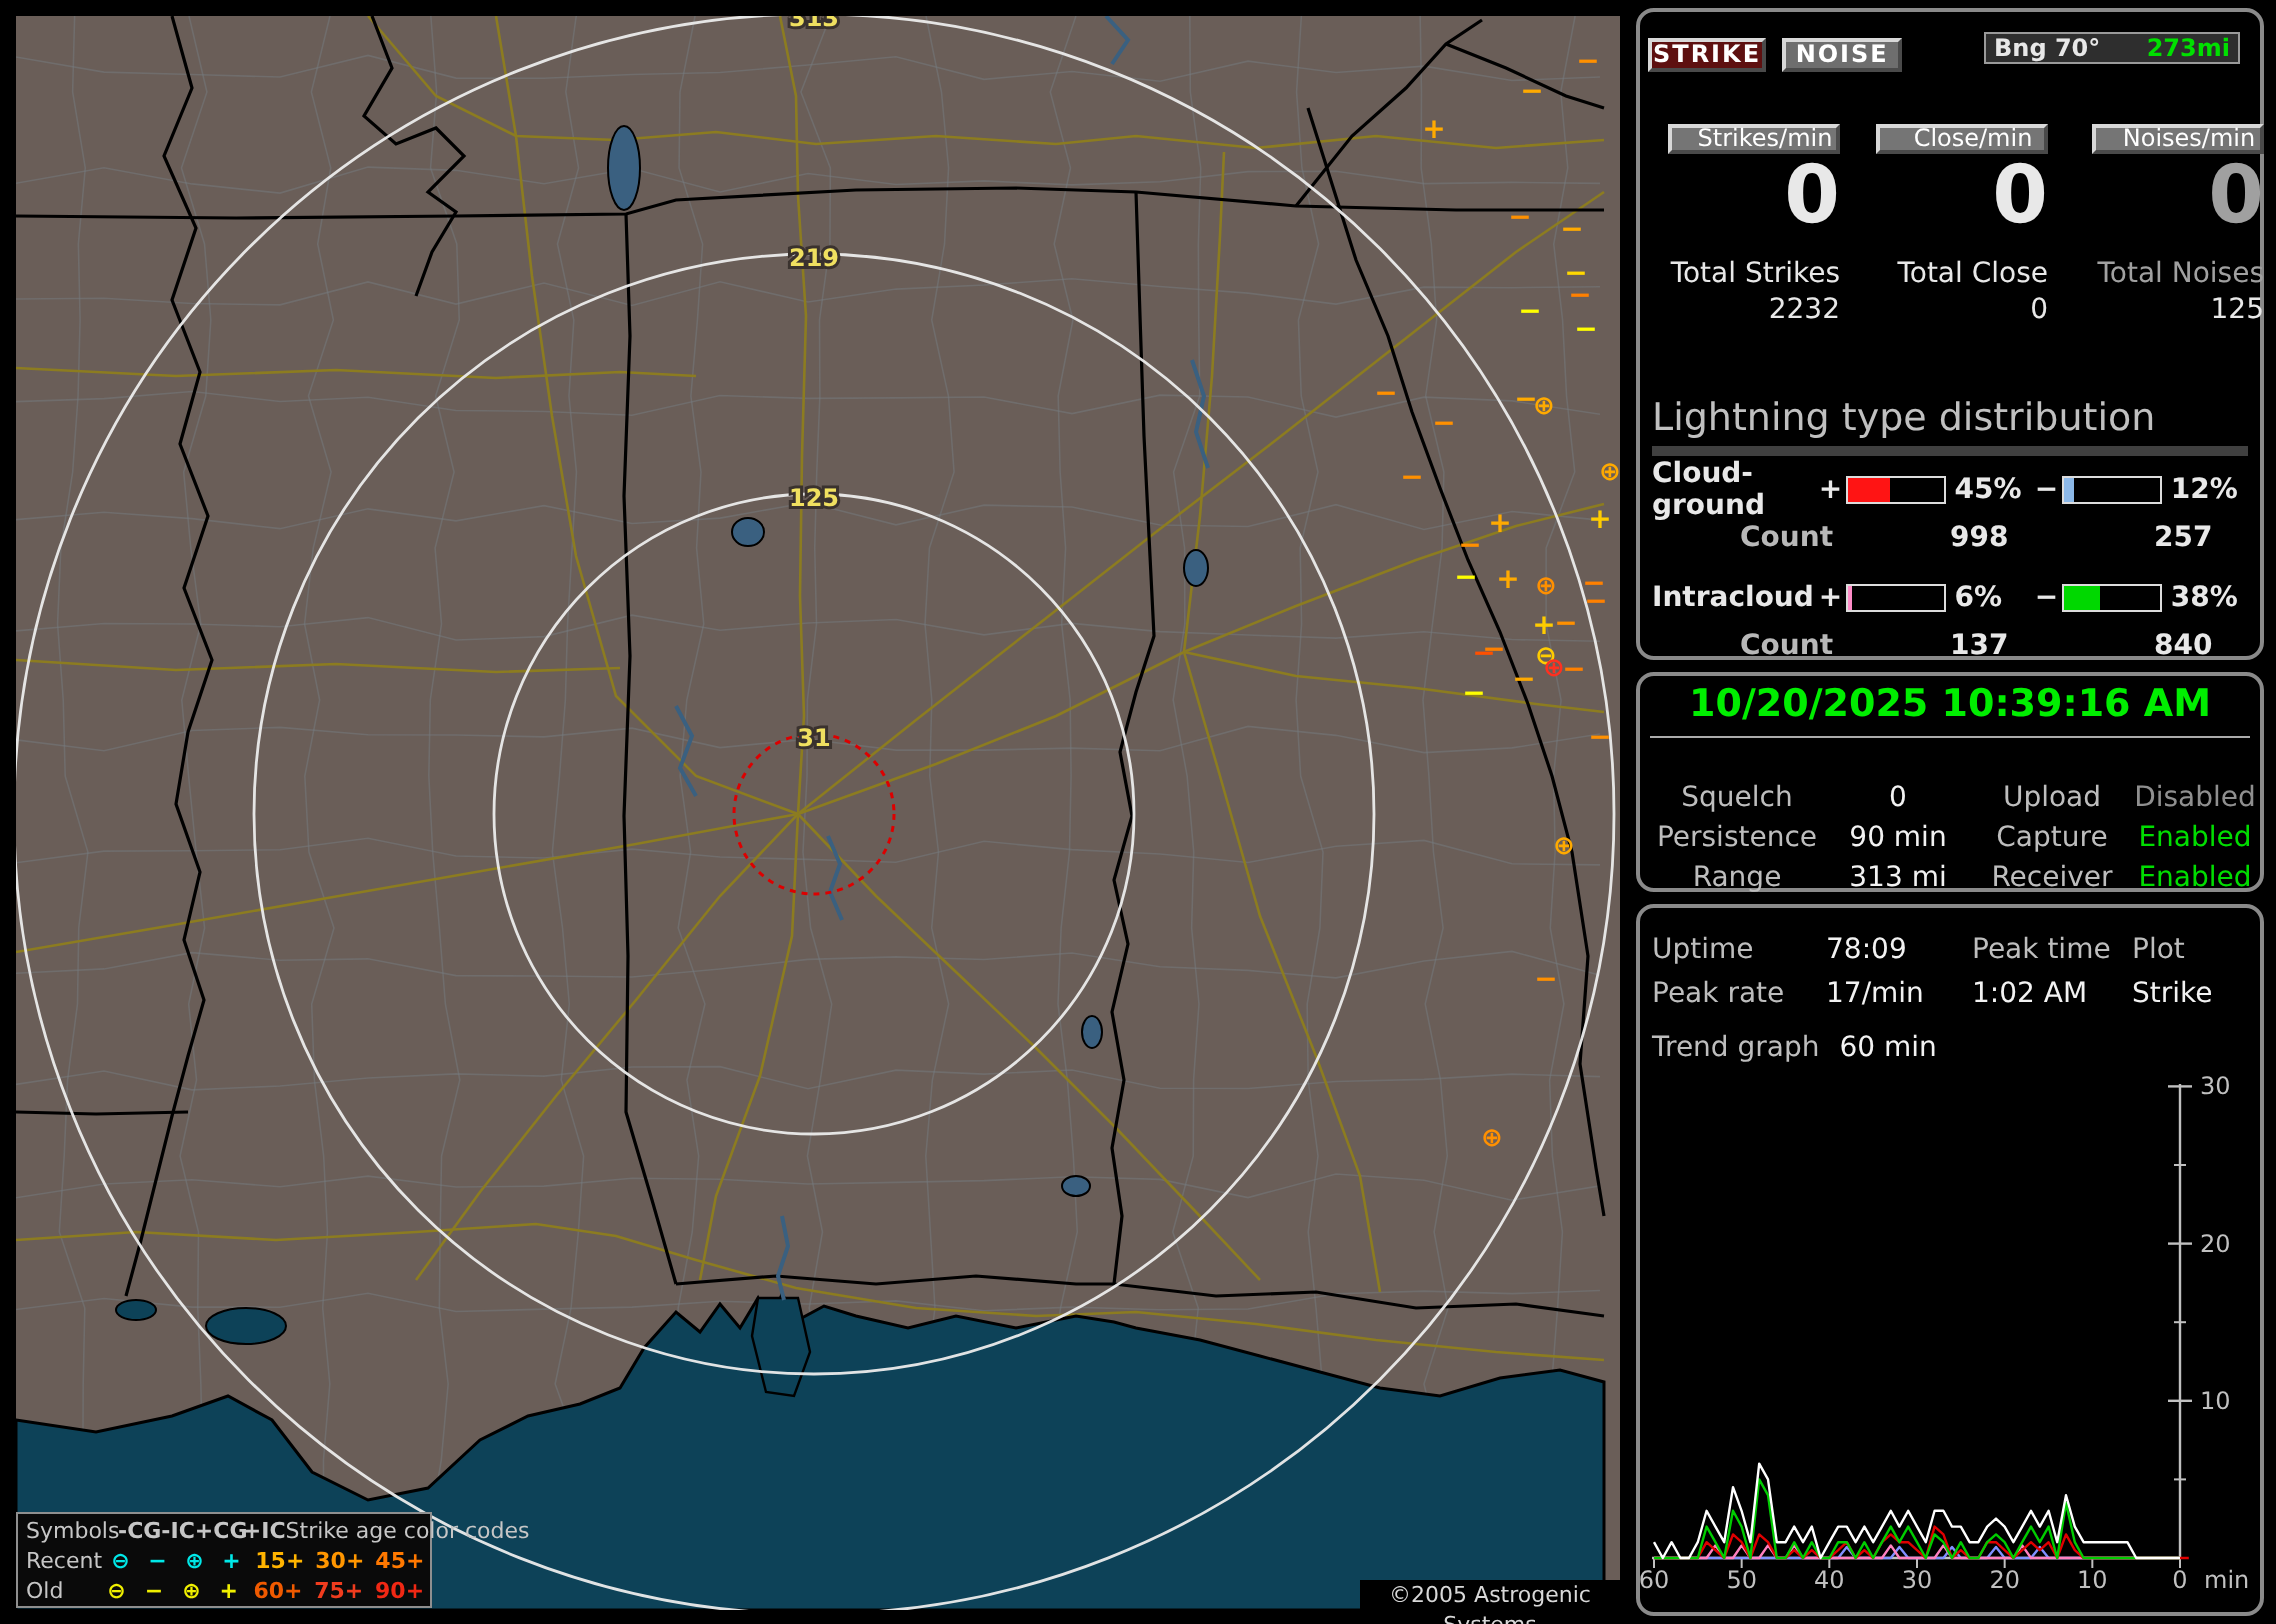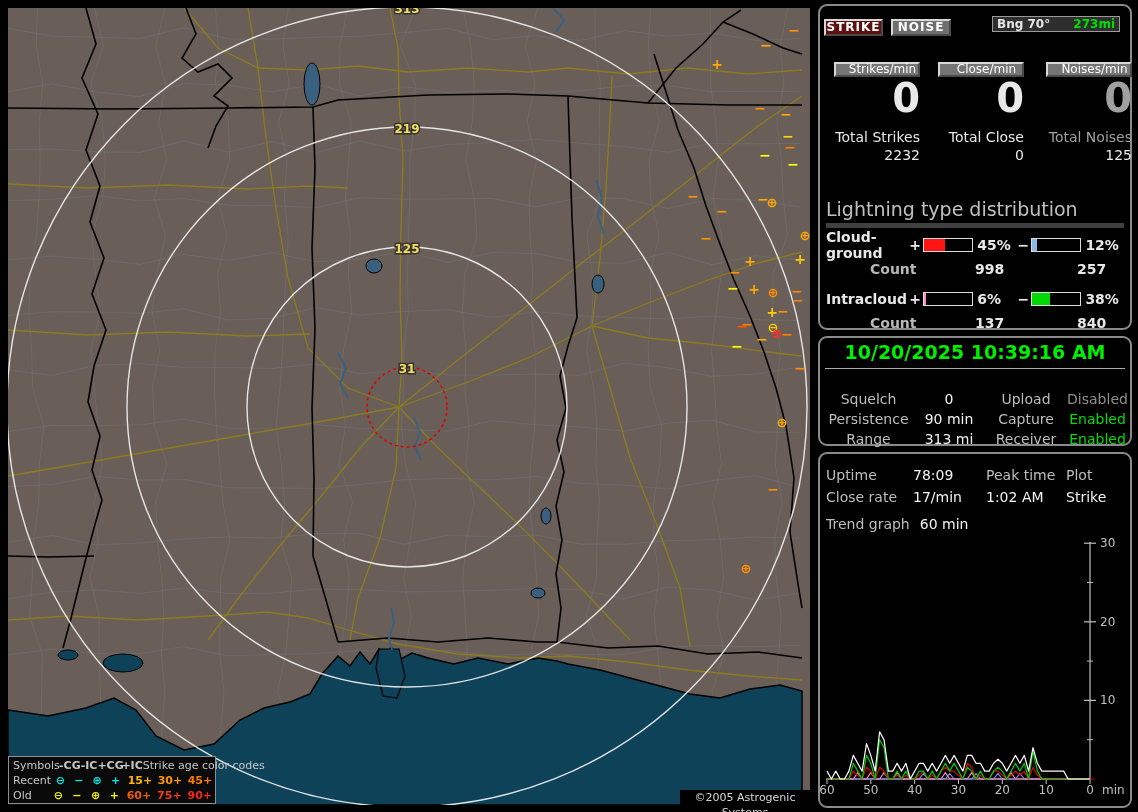--- a/index.html
+++ b/index.html
@@ -325,21 +325,21 @@
     <span class="green">Enabled</span>
   </div>
 </div>
 
 <div id="panel-bot" class="panel">
   <div class="grid4b">
     <span class="lbl">Uptime</span>
     <span class="val">78:09</span>
     <span class="lbl">Peak time</span>
     <span class="lbl">Plot</span>
-    <span class="lbl">Close rate</span>
+    <span class="lbl">Peak rate</span>
     <span class="val">17/min</span>
     <span class="val">1:02 AM</span>
     <span class="val">Strike</span>
   </div>
   <div id="trend-row">
     <span class="lbl">Trend graph</span>
     <span class="val">60 min</span>
   </div>
   <svg id="trend-svg" width="314" height="278" viewBox="0 0 314 278">
       <line x1="270" y1="12" x2="270" y2="249" stroke="#c0c0c0" stroke-width="1.2"></line>

